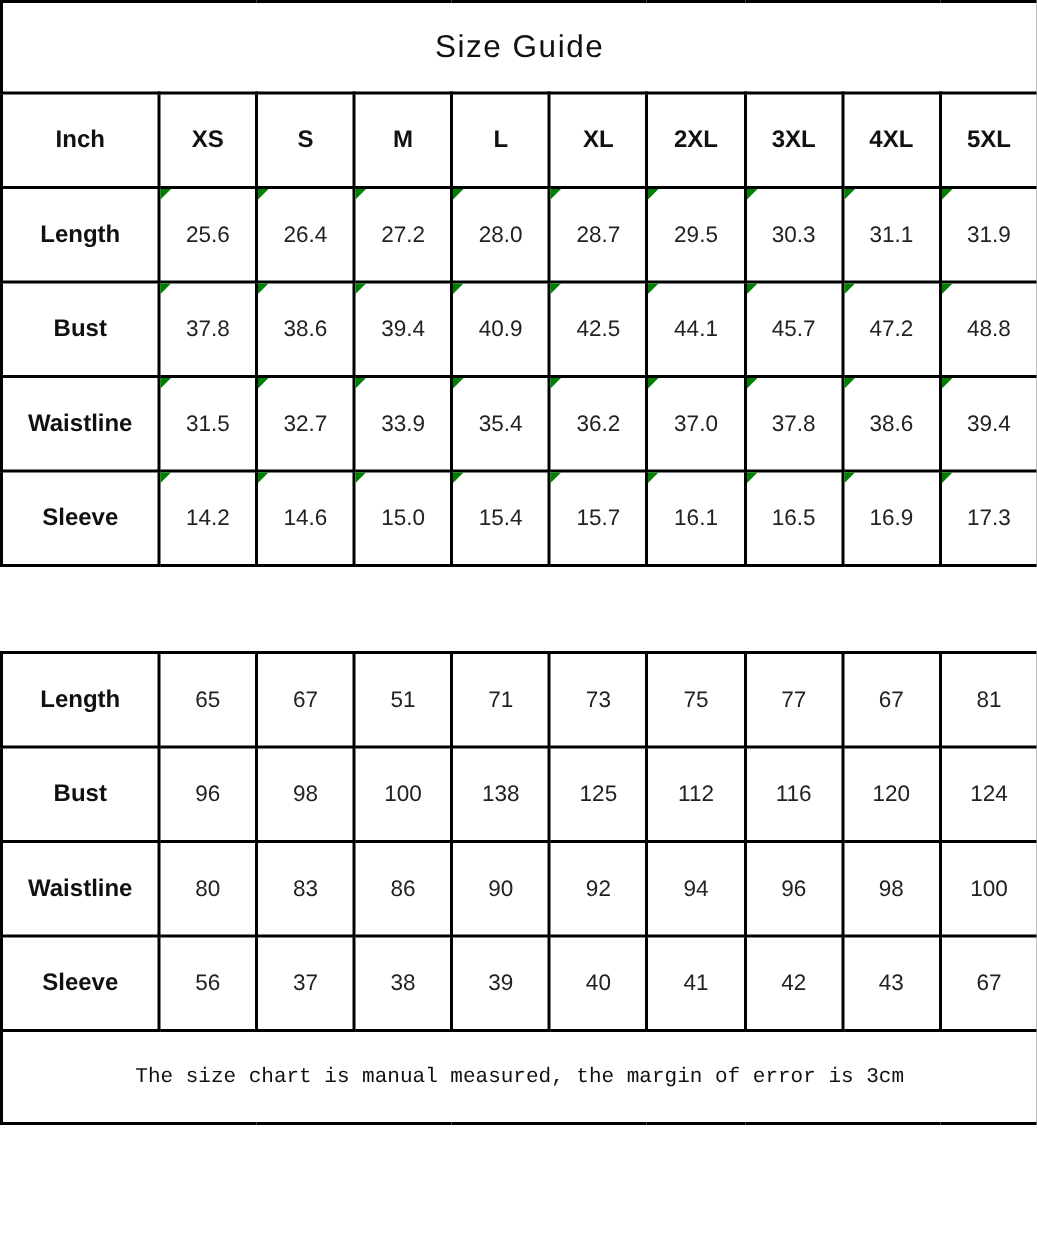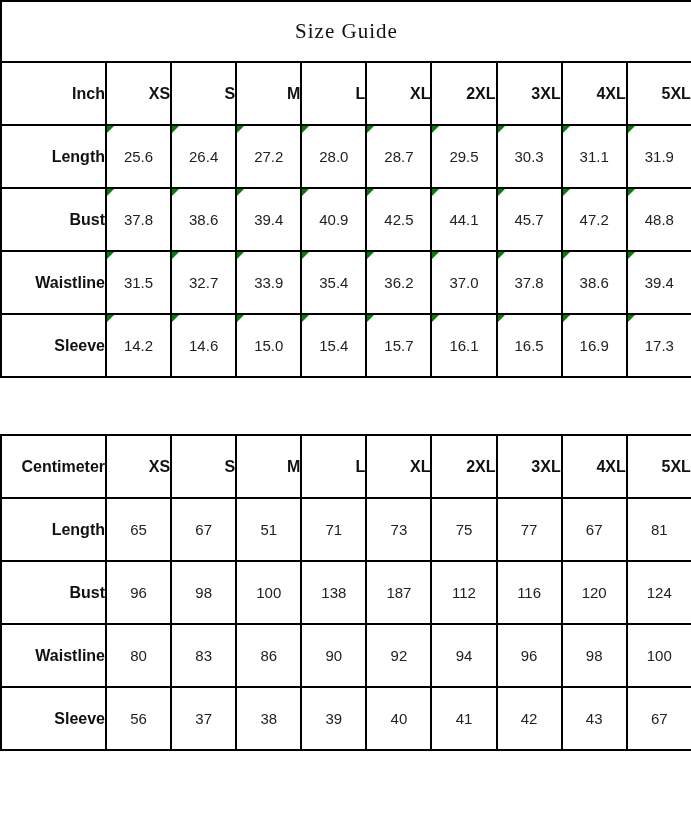--- a/index.html
+++ b/index.html
@@ -16,31 +16,31 @@
     width:691px;
     table-layout:fixed;
     border-collapse:collapse;
   }
   
   .title-cell{
     height:61px;
     border:2px solid var(--border-color);
     text-align:center;
     vertical-align:middle;
-    font-family:Liberation Serif, serif;
+    font-family:Liberation Sans, sans-serif;
     font-size:21px;
     font-weight:400;
     letter-spacing:1px;
     color:#111;
   }
   
   th.label-cell, th.head-cell{
     border:2px solid var(--border-color);
     height:63px;
-    text-align:right;
+    text-align:center;
     vertical-align:middle;
     font-size:16px;
     font-weight:700;
     color:#111;
     padding:0;
   }
   
   td.value-cell{
     position:relative;
     border:2px solid var(--border-color);
@@ -153,51 +153,39 @@
           <td class="value-cell">15.4<span class="tri"></span></td>
           <td class="value-cell">15.7<span class="tri"></span></td>
           <td class="value-cell">16.1<span class="tri"></span></td>
           <td class="value-cell">16.5<span class="tri"></span></td>
           <td class="value-cell">16.9<span class="tri"></span></td>
           <td class="value-cell">17.3<span class="tri"></span></td>
         </tr>
         <tr class="spacer-row">
           <td class="spacer-cell" colspan="10"></td>
         </tr>
-        <tr class="header-row">
-          <th class="label-cell">Centimeter</th>
-          <th class="head-cell">XS</th>
-          <th class="head-cell">S</th>
-          <th class="head-cell">M</th>
-          <th class="head-cell">L</th>
-          <th class="head-cell">XL</th>
-          <th class="head-cell">2XL</th>
-          <th class="head-cell">3XL</th>
-          <th class="head-cell">4XL</th>
-          <th class="head-cell">5XL</th>
-        </tr>
         <tr class="data-row">
           <th class="label-cell">Length</th>
           <td class="value-cell">65</td>
           <td class="value-cell">67</td>
           <td class="value-cell">51</td>
           <td class="value-cell">71</td>
           <td class="value-cell">73</td>
           <td class="value-cell">75</td>
           <td class="value-cell">77</td>
           <td class="value-cell">67</td>
           <td class="value-cell">81</td>
         </tr>
         <tr class="data-row">
           <th class="label-cell">Bust</th>
           <td class="value-cell">96</td>
           <td class="value-cell">98</td>
           <td class="value-cell">100</td>
           <td class="value-cell">138</td>
-          <td class="value-cell">187</td>
+          <td class="value-cell">125</td>
           <td class="value-cell">112</td>
           <td class="value-cell">116</td>
           <td class="value-cell">120</td>
           <td class="value-cell">124</td>
         </tr>
         <tr class="data-row">
           <th class="label-cell">Waistline</th>
           <td class="value-cell">80</td>
           <td class="value-cell">83</td>
           <td class="value-cell">86</td>
@@ -213,15 +201,18 @@
           <td class="value-cell">56</td>
           <td class="value-cell">37</td>
           <td class="value-cell">38</td>
           <td class="value-cell">39</td>
           <td class="value-cell">40</td>
           <td class="value-cell">41</td>
           <td class="value-cell">42</td>
           <td class="value-cell">43</td>
           <td class="value-cell">67</td>
         </tr>
+        <tr class="footer-row">
+        <td colspan="10" class="footer-cell">The size chart is manual measured, the margin of error is 3cm</td>
+      </tr>
     </tbody>
   </table>
 </div>
 
 </body></html>

